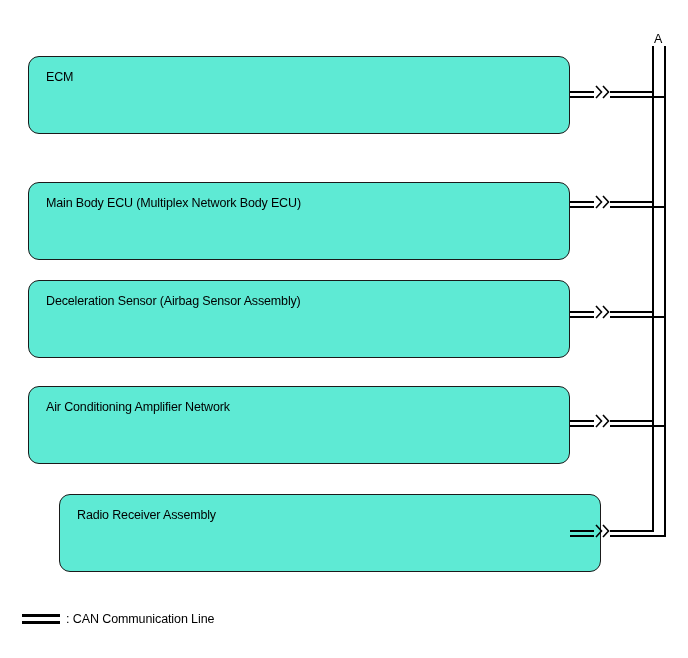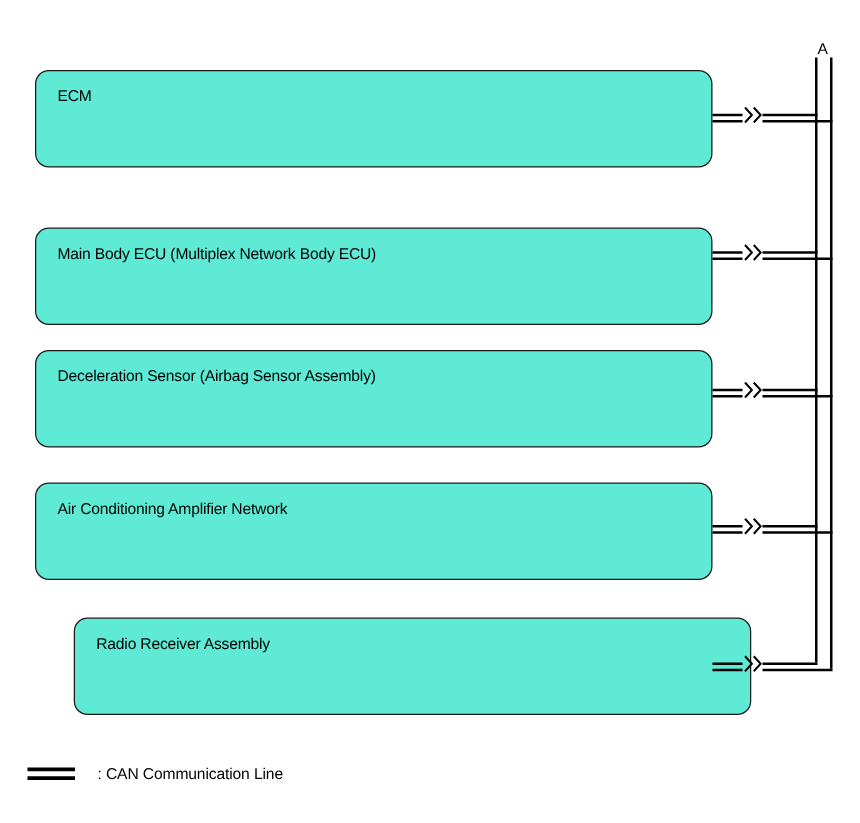--- a/index.html
+++ b/index.html
@@ -73,21 +73,20 @@
     white-space: nowrap;
   }
 
   
   .legend {
     position: absolute;
     left: 22px;
     top: 612px;
     display: flex;
     align-items: center;
-    gap: 12px;
   }
   .legend-symbol {
     position: relative;
     width: 38px;
     height: 15px;
     margin-right: 6px;
   }
   .legend-symbol .bar {
     position: absolute;
     left: 0;

